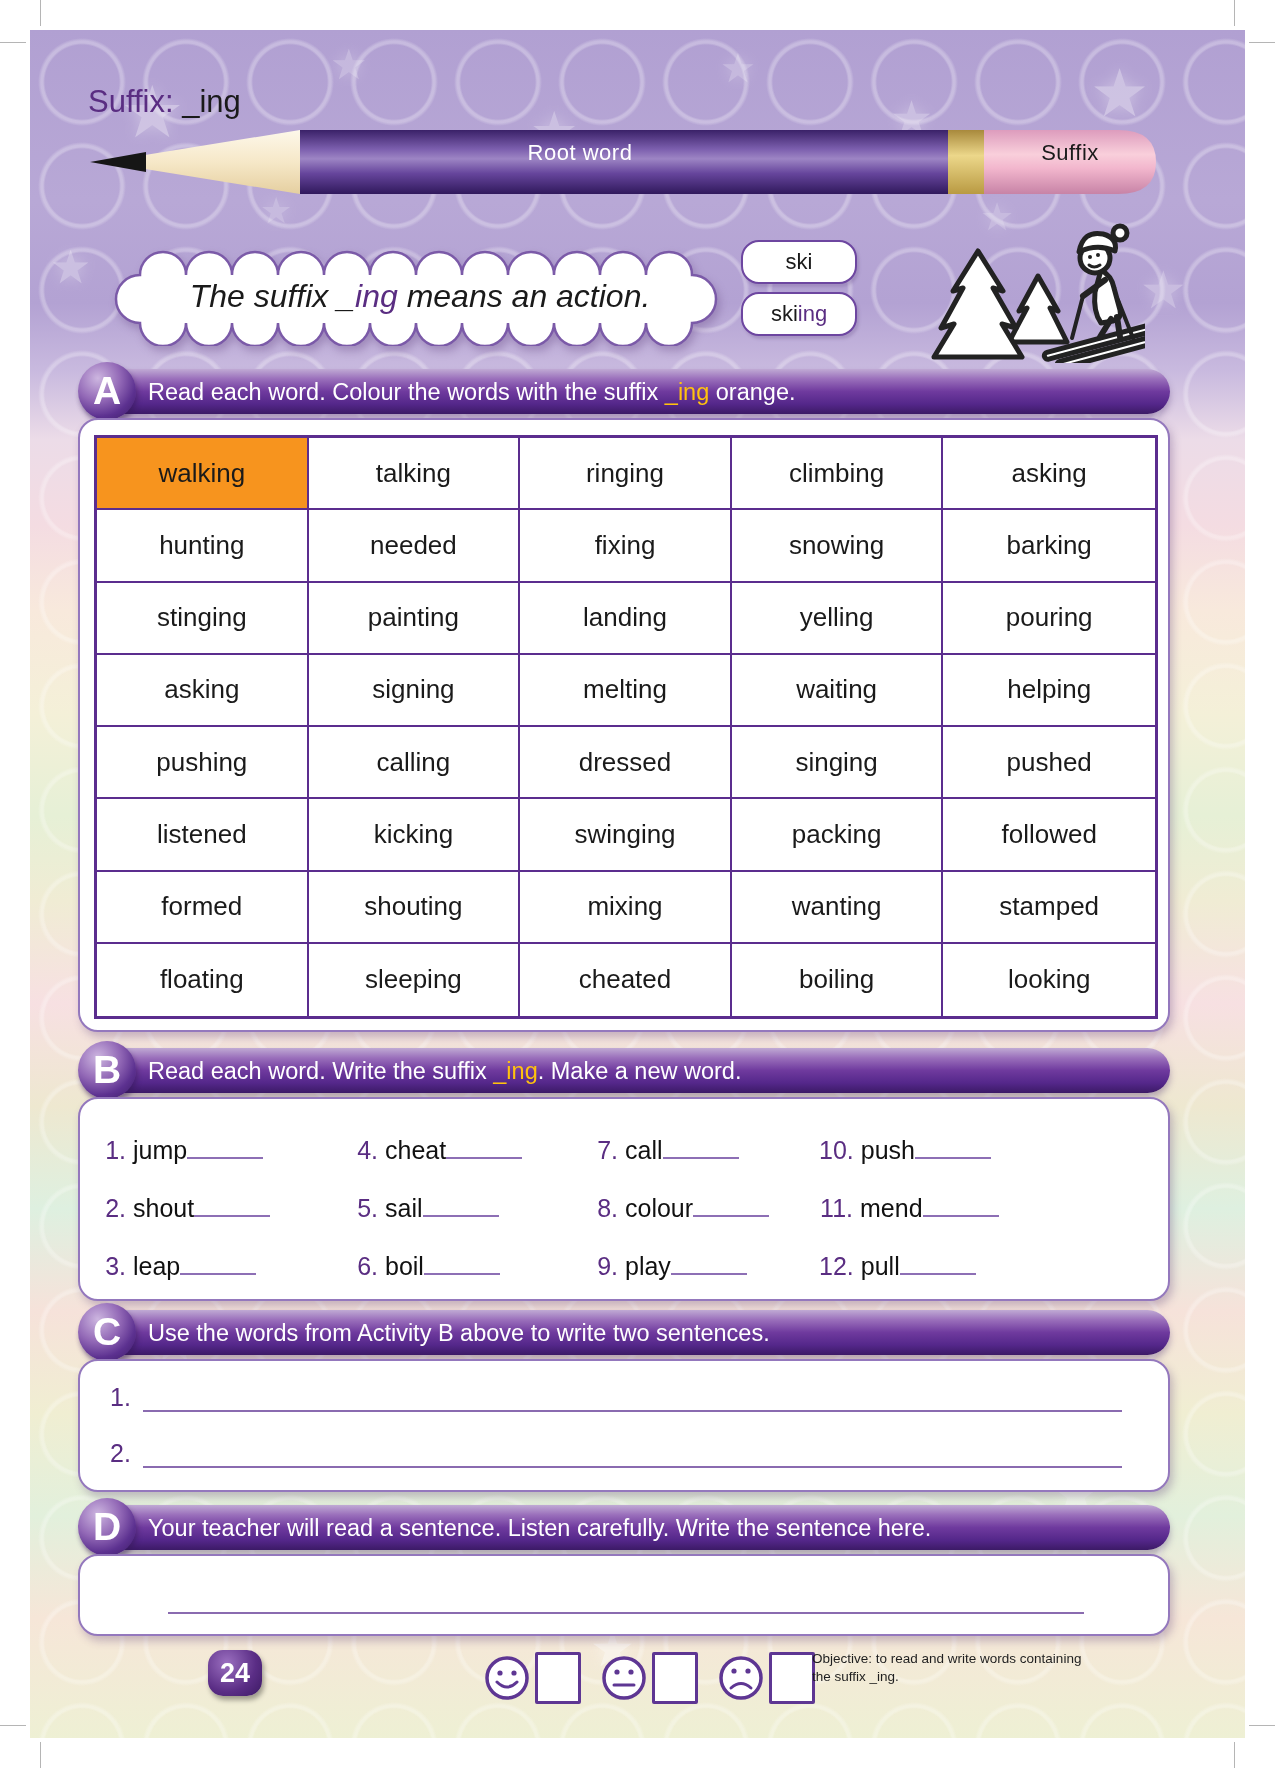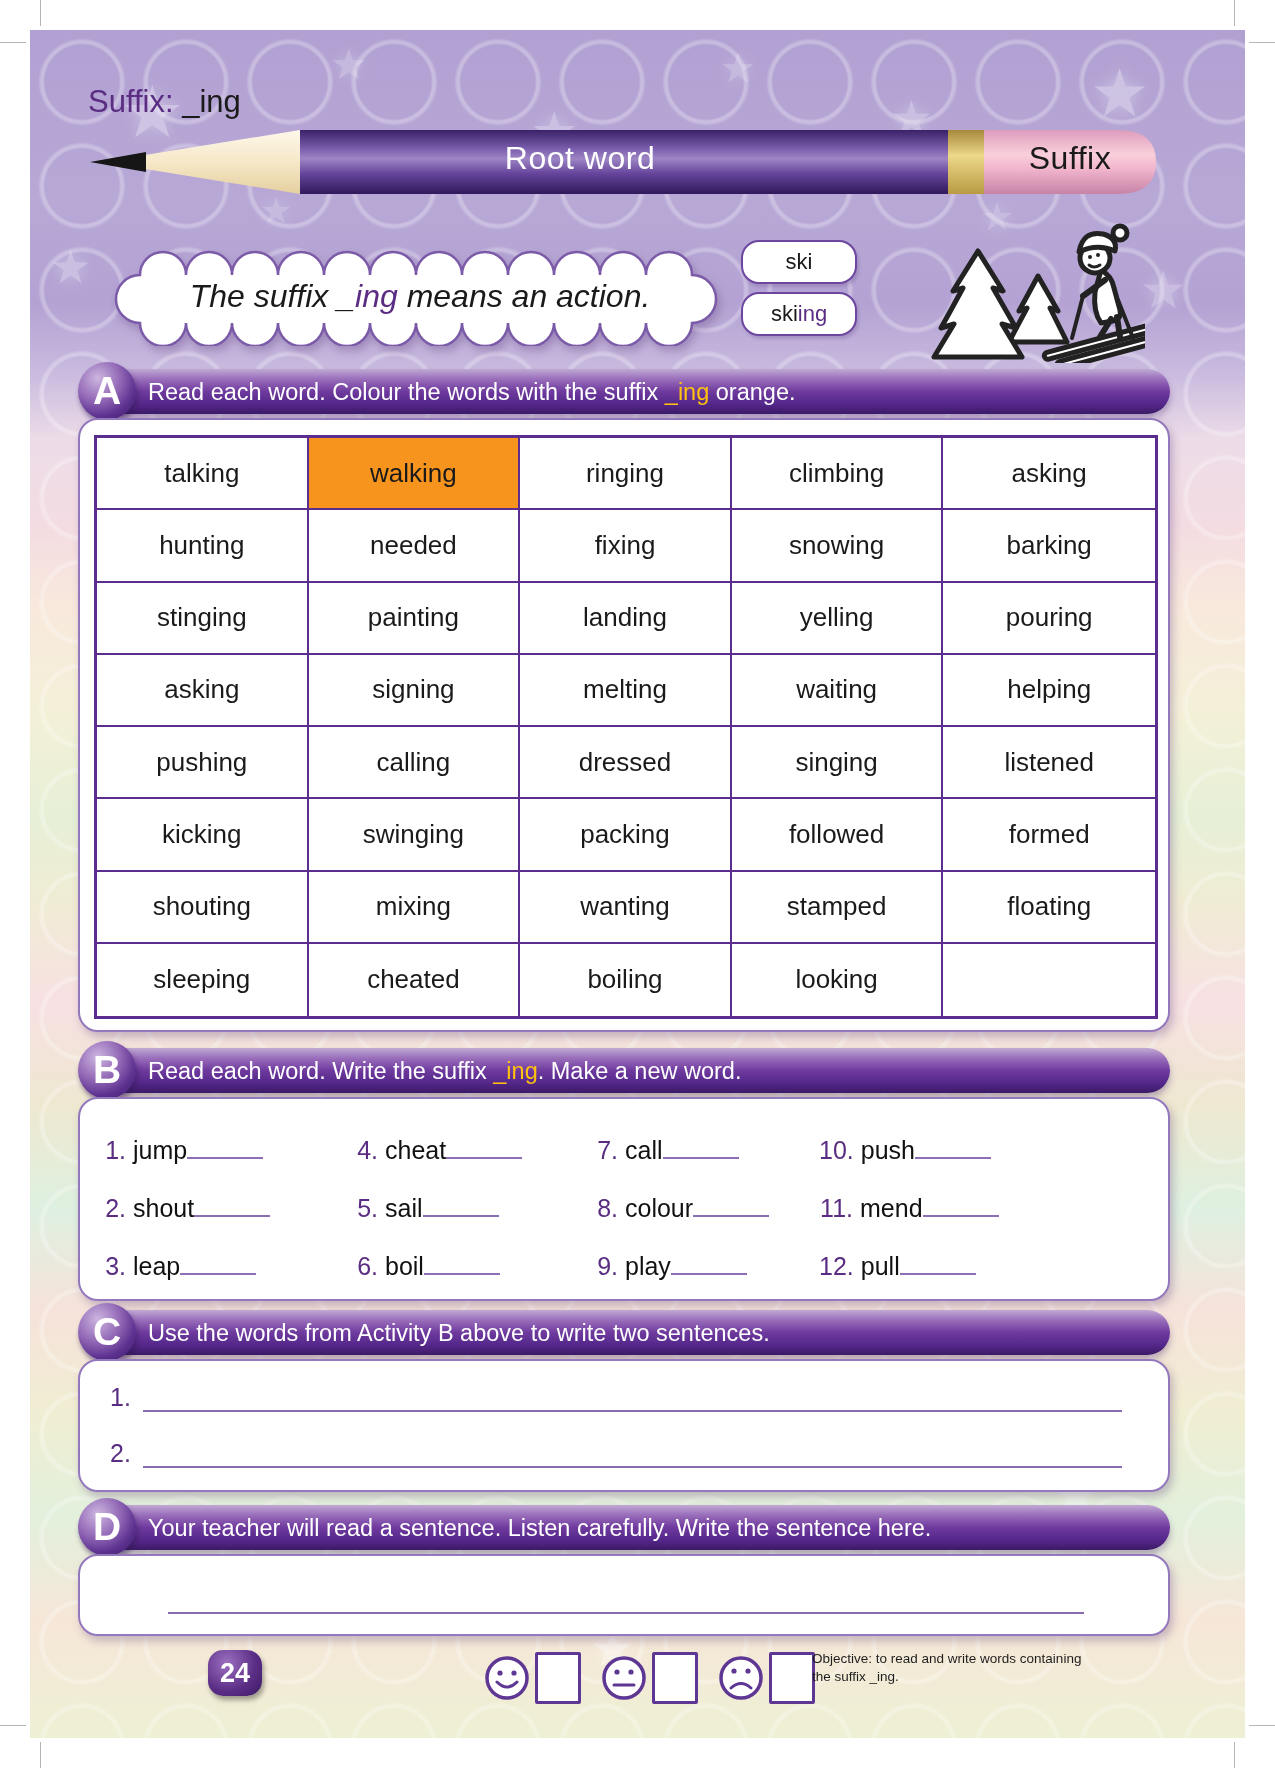--- a/index.html
+++ b/index.html
@@ -18,21 +18,21 @@
       background-size:104px 104px, 100% 100%;}
   .star{position:absolute;color:#ffffff;pointer-events:none;text-shadow:0 0 14px rgba(255,255,255,.9);}
   
   .crop{position:absolute;background:#b5b5b5;}
   
   .suffix-title{position:absolute;left:88px;top:84px;font-size:31px;}
   .suffix-title .p1{color:#5a2d82;text-align:center;}
   .suffix-title .p2{color:#1a1a1a;}
   
   .pencil{position:absolute;left:88px;top:128px;width:1070px;height:68px;}
-  .pencil-label{position:absolute;top:140px;font-size:32px;letter-spacing:.5px;}
+  .pencil-label{position:absolute;top:140px;font-size:22px;letter-spacing:.5px;}
   .root-word-label{left:300px;width:560px;text-align:center;color:#ffffff;}
   .suffix-label{left:984px;width:172px;text-align:center;color:#1a1a1a;}
   
   .bubble-wrap{position:absolute;left:90px;top:250px;width:660px;height:96px;
                filter:drop-shadow(3px 5px 4px rgba(100,70,130,.35));}
   .bubble-text{position:absolute;left:90px;top:278px;width:660px;text-align:center;font-size:32px;color:#1a1a1a;font-style:italic;}
   .bubble-text .hl{color:#5a2d82;}
   .example-box{position:absolute;left:741px;width:112px;height:40px;background:#ffffff;
                border:2.5px solid #6d46a0;border-radius:18px;display:flex;align-items:center;justify-content:center;
                font-size:22px;color:#1a1a1a;box-shadow:2px 3px 3px rgba(100,70,130,.25);}
@@ -194,22 +194,22 @@
   </svg>
 
   <div class="bar" style="top:369px;">
     <div class="letter">A</div>
     <div class="bar-text">
       <span>Read each word. Colour the words with the suffix </span><span class="hl">_ing</span><span> orange.</span>
     </div>
   </div>
   <div class="panel" style="top:418px;height:614px;">
     <div class="wtable">
+      <div class="cell orange">walking</div>
       <div class="cell">talking</div>
-      <div class="cell orange">walking</div>
       <div class="cell">ringing</div>
       <div class="cell">climbing</div>
       <div class="cell">asking</div>
       <div class="cell">hunting</div>
       <div class="cell">needed</div>
       <div class="cell">fixing</div>
       <div class="cell">snowing</div>
       <div class="cell">barking</div>
       <div class="cell">stinging</div>
       <div class="cell">painting</div>
@@ -218,20 +218,21 @@
       <div class="cell">pouring</div>
       <div class="cell">asking</div>
       <div class="cell">signing</div>
       <div class="cell">melting</div>
       <div class="cell">waiting</div>
       <div class="cell">helping</div>
       <div class="cell">pushing</div>
       <div class="cell">calling</div>
       <div class="cell">dressed</div>
       <div class="cell">singing</div>
+      <div class="cell">pushed</div>
       <div class="cell">listened</div>
       <div class="cell">kicking</div>
       <div class="cell">swinging</div>
       <div class="cell">packing</div>
       <div class="cell">followed</div>
       <div class="cell">formed</div>
       <div class="cell">shouting</div>
       <div class="cell">mixing</div>
       <div class="cell">wanting</div>
       <div class="cell">stamped</div>

